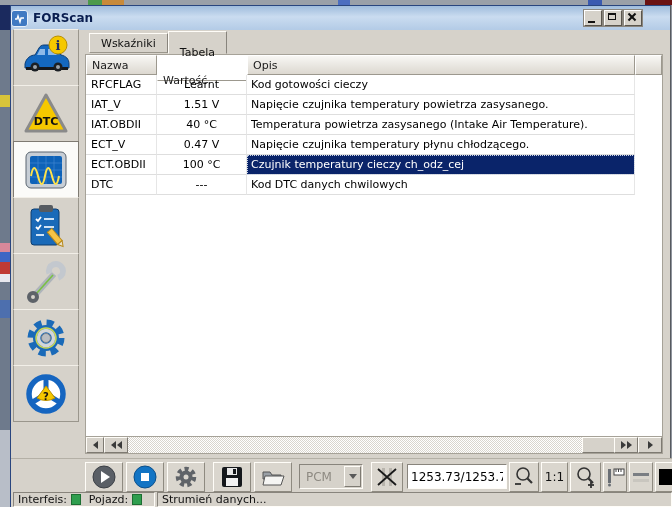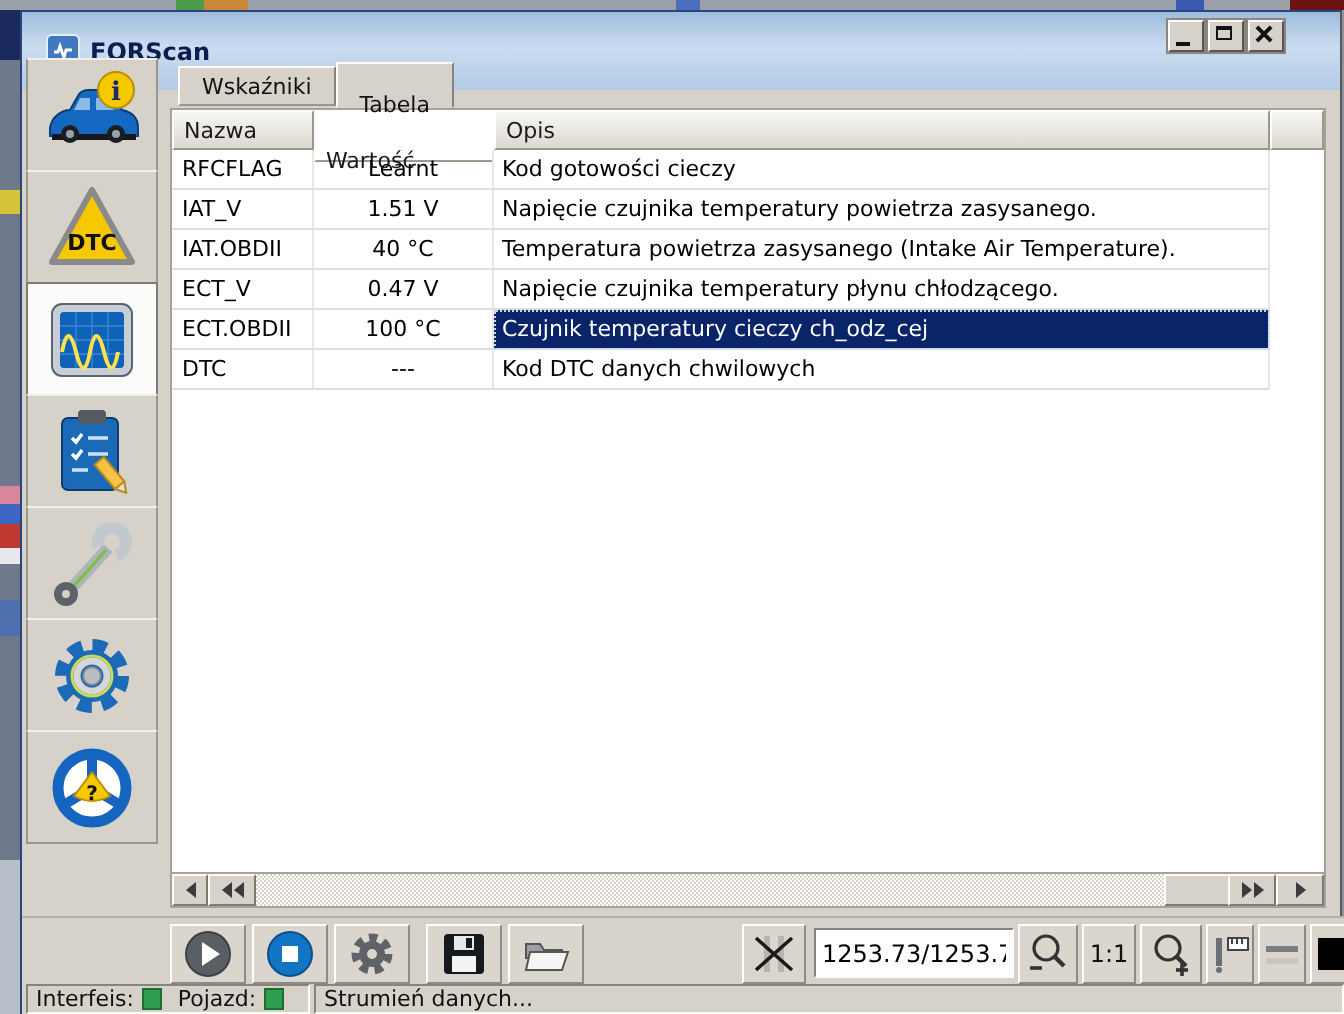--- a/index.html
+++ b/index.html
@@ -6,21 +6,21 @@
   body{font-family:"DejaVu Sans",sans-serif;}
   .screen{position:relative;width:672px;height:507px;overflow:hidden;background:#8f949c;}
   
   .desk-left{position:absolute;left:0;top:0;width:10px;height:507px;background:#6e7a8c;}
   .desk-left .b{position:absolute;left:0;width:10px;}
   .desk-top{position:absolute;left:0;top:0;width:672px;height:5px;background:#9aa0a8;}
   .desk-top .b{position:absolute;top:0;height:5px;}
 
   
   .win{position:absolute;left:10px;top:5px;width:661px;height:502px;background:#d6d2ca;border:1px solid #29457e;border-right:1px solid #565a60;box-sizing:border-box;}
-  .titlebar{position:absolute;left:0;top:0;width:100%;height:39px;background:linear-gradient(180deg,#9fbcdc,#cadcf0 45%,#b3cbe6);display:flex;align-items:center;padding-left:12px;box-sizing:border-box;}
+  .titlebar{position:absolute;left:0;top:0;width:100%;height:24px;background:linear-gradient(180deg,#9fbcdc,#cadcf0 45%,#b3cbe6);display:flex;align-items:center;padding-left:0;box-sizing:border-box;}
   .appicon{width:15px;height:15px;border-radius:3px;background:#3f79c2;border:1px solid #e8f0fa;display:flex;align-items:center;justify-content:center;margin-right:5px;}
   .title-text{font-size:12px;font-weight:bold;color:#0a1e50;}
   .winbtns{position:absolute;right:28px;top:4px;display:flex;gap:2px;}
   .wbtn{width:16px;height:14px;background:#d6d2ca;border:1px solid;border-color:#fff #5a564e #5a564e #fff;box-shadow:0 0 0 1px #8a867e;position:relative;}
   .g-min{position:absolute;left:3px;bottom:2px;width:7px;height:2px;background:#111;}
   .g-max{position:absolute;left:3px;top:2px;width:8px;height:7px;border:1px solid #111;border-top-width:2px;box-sizing:border-box;}
   .g-x1,.g-x2{position:absolute;left:2px;top:5px;width:10px;height:2px;background:#111;}
   .g-x1{transform:rotate(45deg);} .g-x2{transform:rotate(-45deg);}
 
   
@@ -272,20 +272,26 @@
             <rect x="14" y="5" width="3" height="5" fill="#15181c"></rect>
             <rect x="7" y="14" width="12" height="8" fill="#f2f2f2"></rect>
           </svg>
       </div>
       <div class="tbtn" style="left:243px;width:38px;">
         <svg width="26" height="26" viewBox="0 0 26 26">
             <path d="M3 8 h7 l2 3 h9 v4 h-18 z" fill="#9aa0a6" stroke="#555"></path>
             <path d="M5 12 h19 l-3 9 h-18 z" fill="#f5f5f3" stroke="#555"></path>
           </svg>
       </div>
+      <div class="combo" style="left:288px;width:64px;">
+        <span class="combo-text">PCM</span>
+        <span class="combo-arrow">
+            <span class="tri-d"></span>
+          </span>
+      </div>
       <div class="tbtn" style="left:360px;width:32px;">
         <svg width="24" height="24" viewBox="0 0 24 24">
             <rect x="7" y="3" width="3" height="18" fill="#b8b4ac"></rect>
             <rect x="14" y="3" width="3" height="18" fill="#b8b4ac"></rect>
             <path d="M3 4 L21 20 M21 4 L3 20" stroke="#1a1a1a" stroke-width="1.8"></path>
           </svg>
       </div>
       <input class="counter" style="left: 396px; width: 100px;" readonly="" value="1253.73/1253.73">
       <div class="tbtn" style="left:498px;width:30px;">
         <svg width="24" height="24" viewBox="0 0 24 24">

